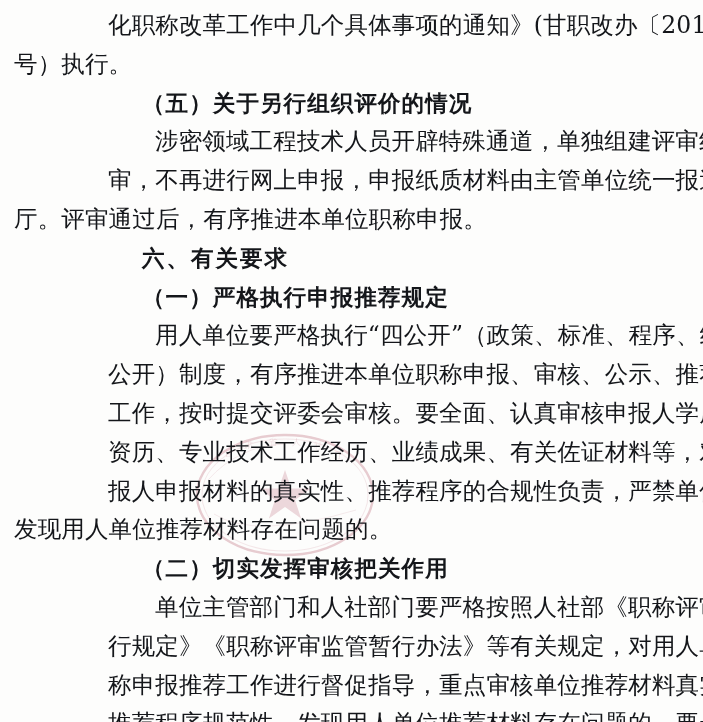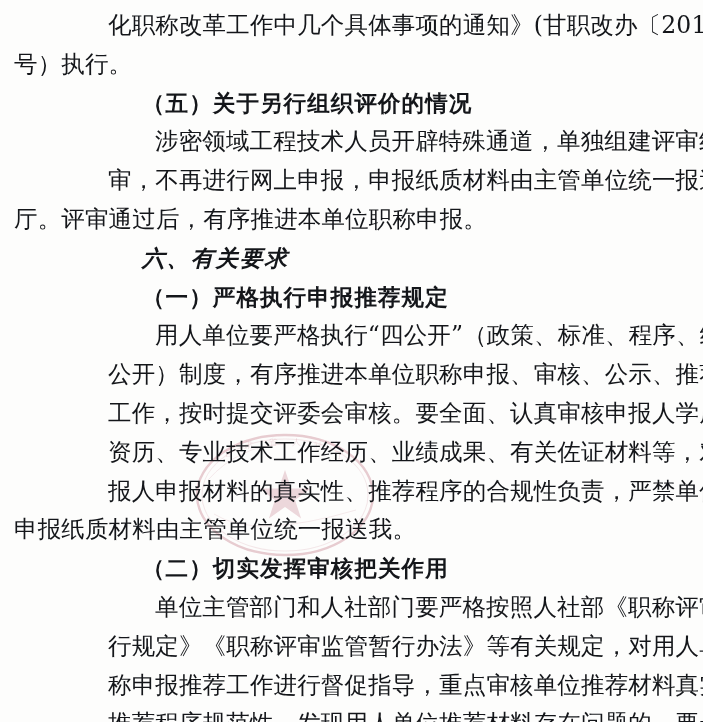--- a/index.html
+++ b/index.html
@@ -91,21 +91,20 @@
     width: 34px;
   }
 
   .heading .htxt {
     font-family: "DejaVu Sans", "Liberation Sans", sans-serif;
     font-weight: 700;
     font-size: 22.5px;
   }
   .heading.major .htxt {
     letter-spacing: 2px;
-    font-style: italic;
   }
 </style>
 </head>
 <body>
 
 <div id="page">
 
   <svg id="seal" viewBox="0 0 182 126" xmlns="http://www.w3.org/2000/svg">
     <g fill="none" stroke="#c6818f" stroke-width="2.4" opacity="0.55">
       <ellipse cx="91" cy="63" rx="88" ry="60"></ellipse>
@@ -159,21 +158,21 @@
     </div>
 
     <div class="line body-line">公开）制度，有序推进本单位职称申报、审核、公示、推荐等</div>
 
     <div class="line body-line">工作，按时提交评委会审核。要全面、认真审核申报人学历、</div>
 
     <div class="line body-line">资历、专业技术工作经历、业绩成果、有关佐证材料等，对申</div>
 
     <div class="line body-line">报人申报材料的真实性、推荐程序的合规性负责，严禁单位账</div>
 
-    <div class="line body-line ragged">申报纸质材料由主管单位统一报送我。</div>
+    <div class="line body-line ragged">发现用人单位推荐材料存在问题的。</div>
 
     <div class="line heading">
       <span class="ind"></span><span class="htxt">（二）切实发挥审核把关作用</span>
     </div>
 
     <div class="line body-line indent">
       <span class="ind"></span><span>单位主管部门和人社部门要严格按照人社部《职称评审暂</span>
     </div>
 
     <div class="line body-line">行规定》《职称评审监管暂行办法》等有关规定，对用人单位职</div>

